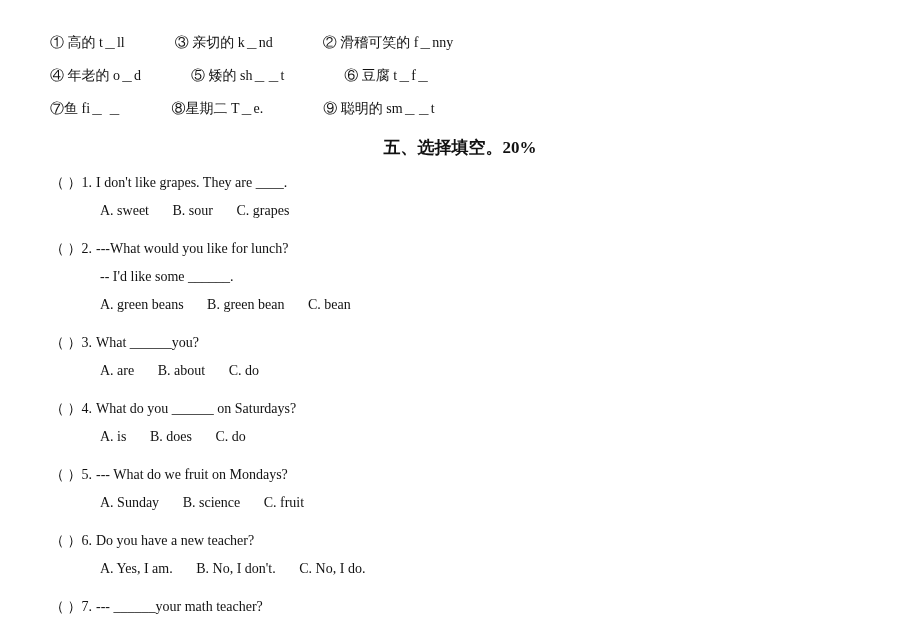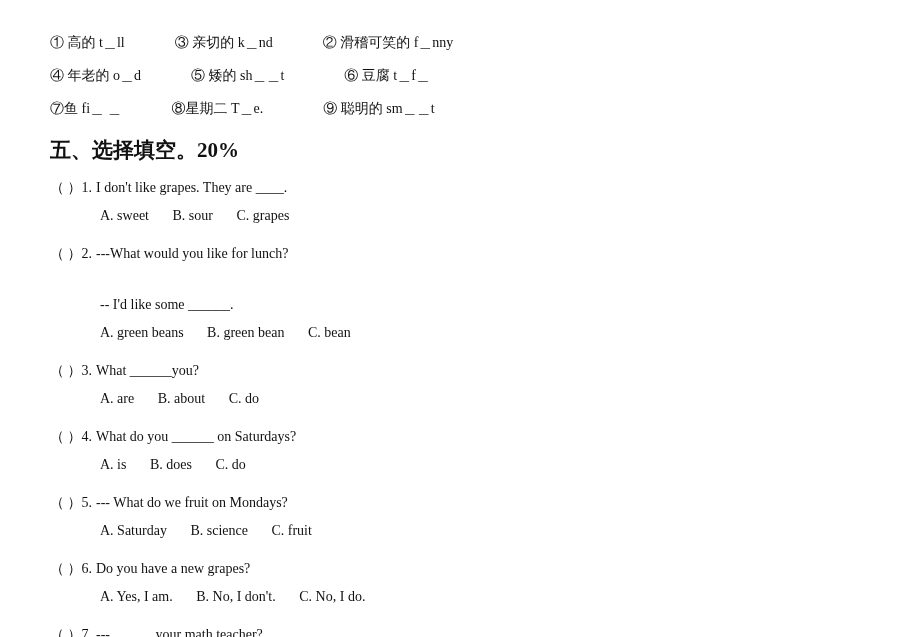--- a/index.html
+++ b/index.html
@@ -17,22 +17,23 @@
       flex-wrap: wrap;
       gap: 6px 30px;
       margin-bottom: 8px;
       line-height: 1.8;
     }
     .item {
       white-space: nowrap;
     }
     .section-title {
       font-weight: bold;
-      font-size: 21px;
+      font-size: 17px;
       margin: 14px 0 10px 0;
+      text-align: center;
     }
     .question-block {
       margin-bottom: 10px;
     }
     .question-line {
       display: flex;
       align-items: baseline;
       gap: 4px;
       line-height: 2;
     }
@@ -84,21 +85,21 @@
       <span>B. sour</span>
       <span>C. grapes</span>
     </div>
   </div>
 
   <div class="question-block">
     <div class="question-line">
       <span class="q-num">（  ）2.</span>
       <span>---What would you like for lunch?</span>
     </div>
-    <div class="question-line" style="margin-left:50px;margin-top:23px;">
+    <div class="question-line" style="margin-left:50px;">
       <span>-- I'd like some ______.</span>
     </div>
     <div class="options-line">
       <span>A. green beans</span>
       <span>B. green bean</span>
       <span>C. bean</span>
     </div>
   </div>
 
   <div class="question-block">
@@ -124,30 +125,30 @@
       <span>C. do</span>
     </div>
   </div>
 
   <div class="question-block">
     <div class="question-line">
       <span class="q-num">（  ）5.</span>
       <span>--- What do we fruit on Mondays?</span>
     </div>
     <div class="options-line">
-      <span>A. Saturday</span>
+      <span>A. Sunday</span>
       <span>B. science</span>
       <span>C. fruit</span>
     </div>
   </div>
 
   <div class="question-block">
     <div class="question-line">
       <span class="q-num">（  ）6.</span>
-      <span>Do you have a new grapes?</span>
+      <span>Do you have a new teacher?</span>
     </div>
     <div class="options-line">
       <span>A. Yes, I am.</span>
       <span>B. No, I don't.</span>
       <span>C. No, I do.</span>
     </div>
   </div>
 
   <div class="question-block">
     <div class="question-line">

